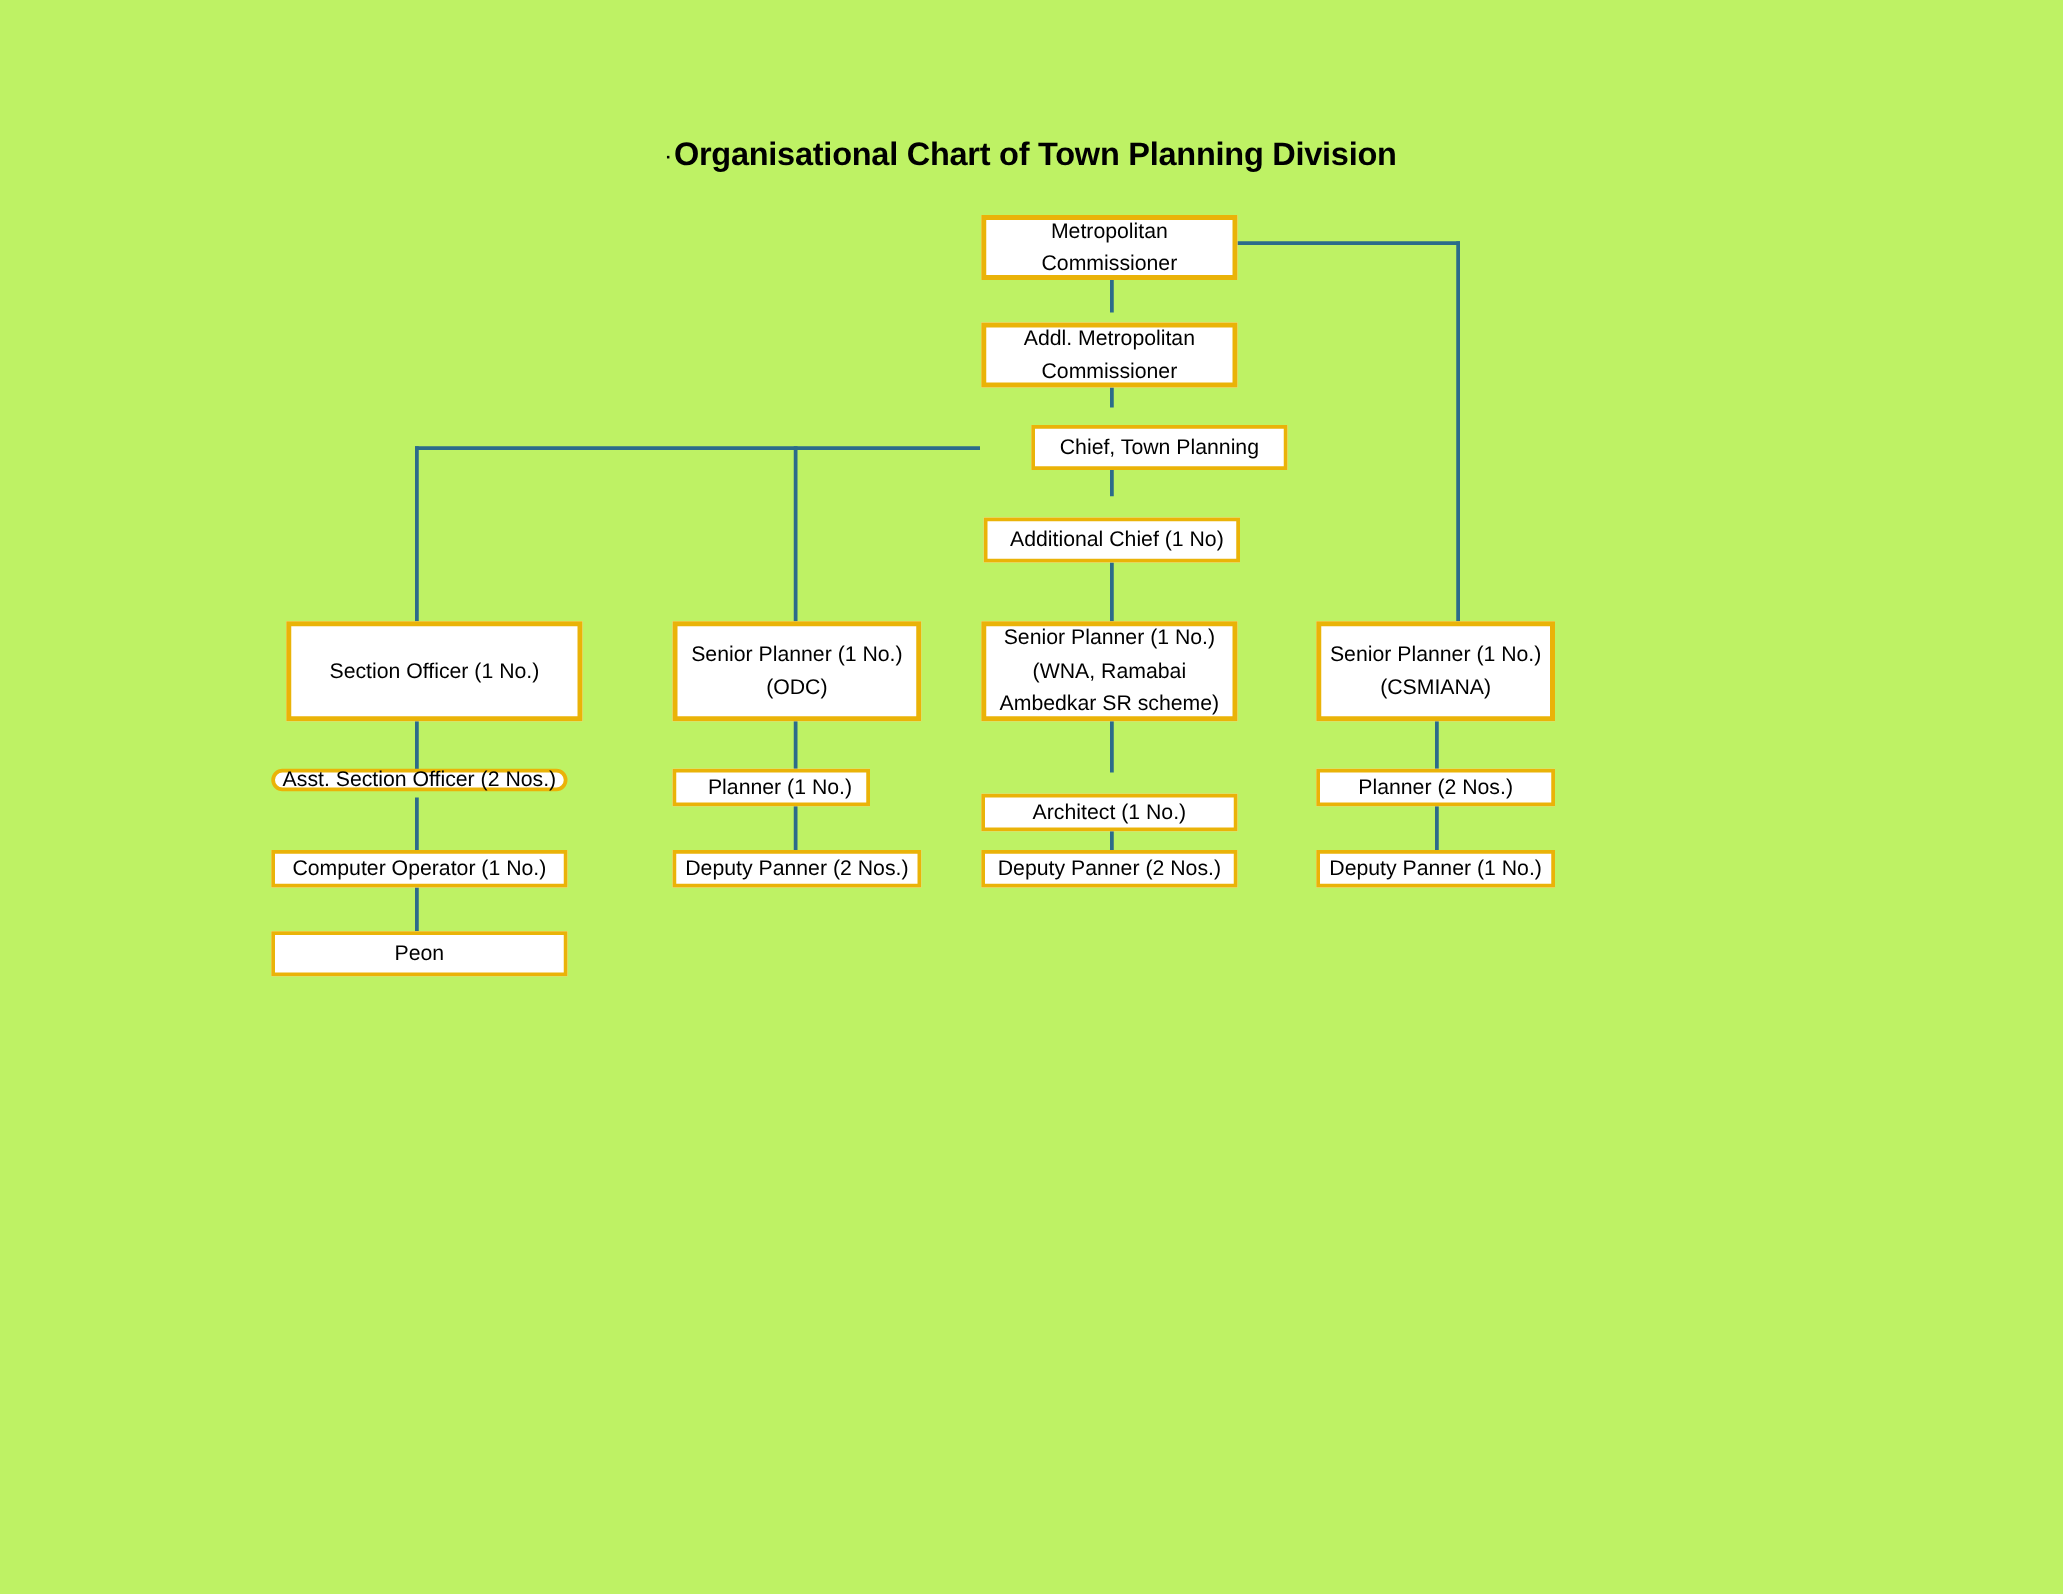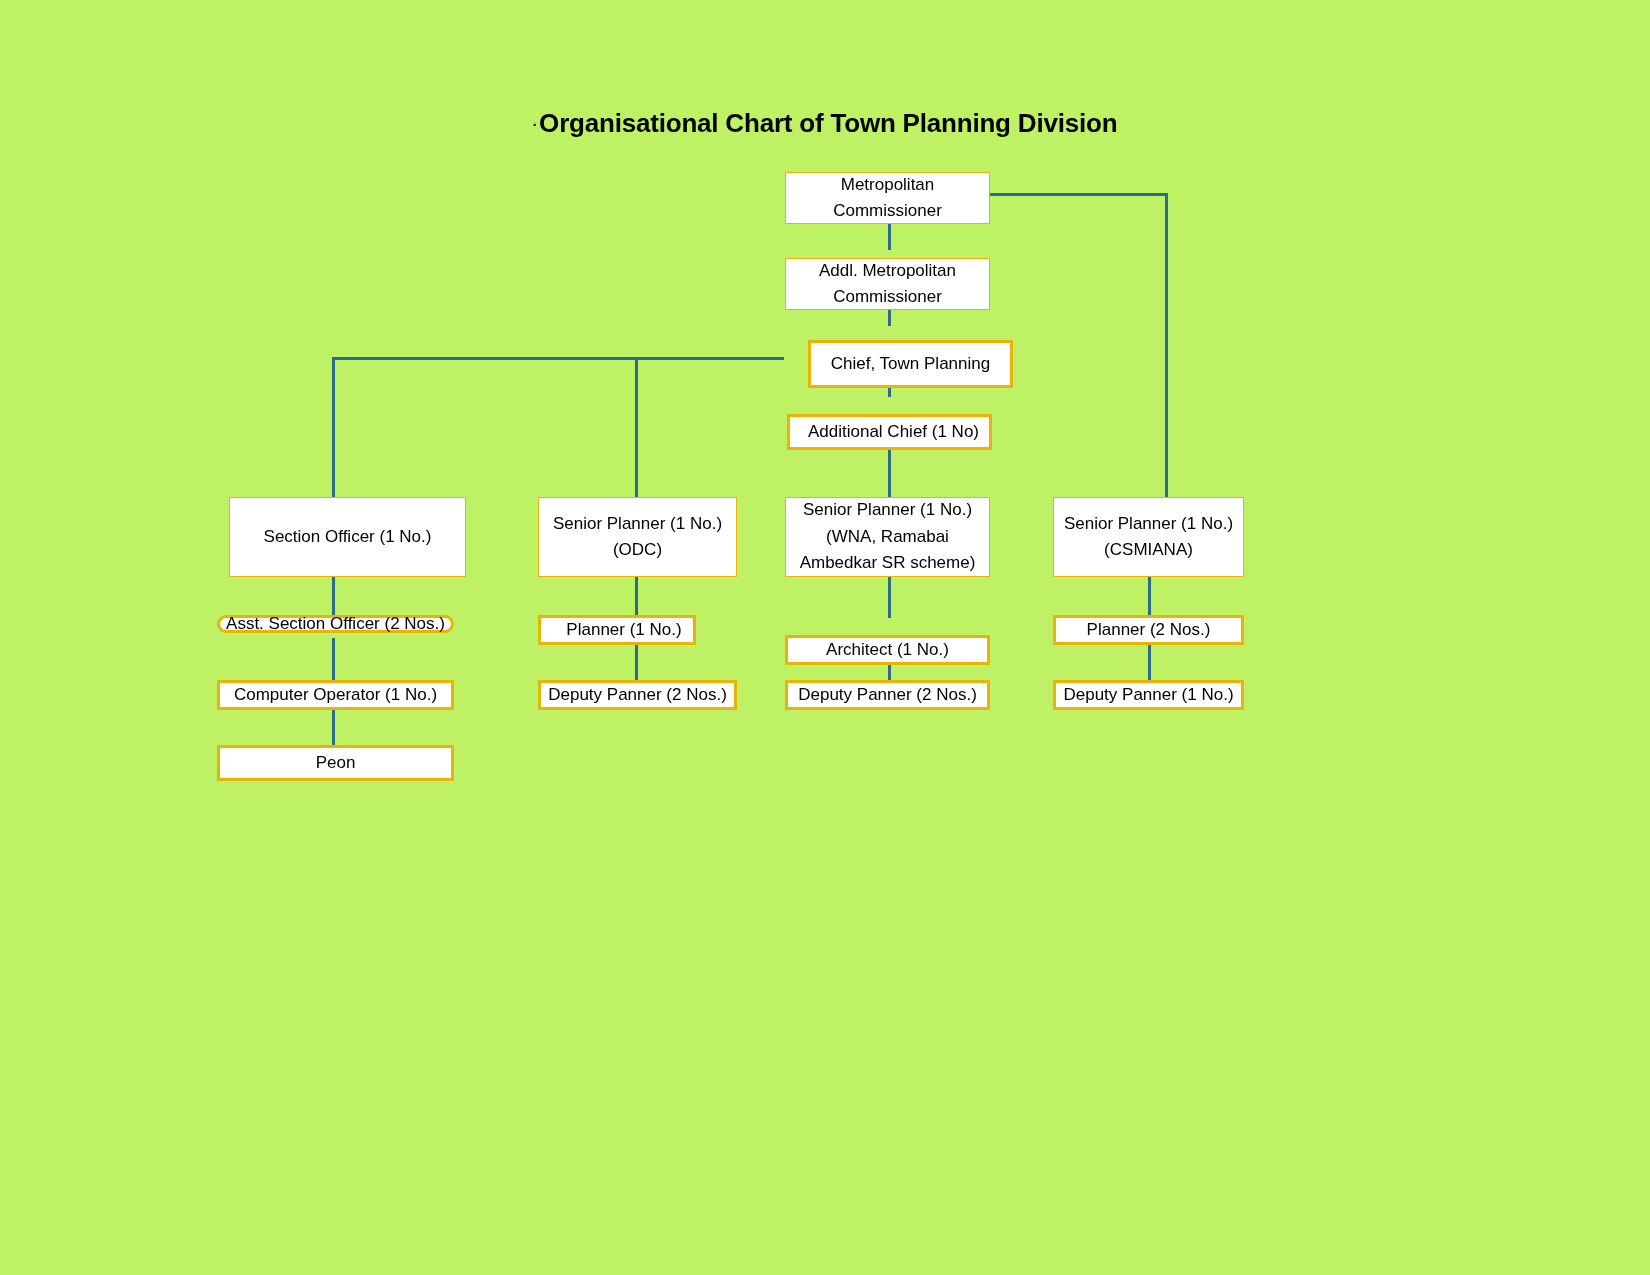--- a/index.html
+++ b/index.html
@@ -33,21 +33,21 @@
   #chart-title .title-bullet {
     font-size: 14px;
     vertical-align: middle;
     padding-right: 2px;
   }
 
   .node {
     position: absolute;
     box-sizing: border-box;
     background: #ffffff;
-    border: 1px solid #eab308;
+    border: 4px solid #eab308;
     display: flex;
     align-items: center;
     justify-content: center;
     text-align: center;
     font-size: 17px;
     line-height: 1.55;
     color: #000000;
     z-index: 3;
     padding: 0 4px;
   }
@@ -107,21 +107,21 @@
   <div class="node" style="left:785px; top:172px; width:205px; height:52px;">
     <span class="node-text">Metropolitan
 Commissioner</span>
   </div>
 
   <div class="node" style="left:785px; top:258px; width:205px; height:52px;">
     <span class="node-text">Addl. Metropolitan
 Commissioner</span>
   </div>
 
-  <div class="node slim" style="left:808px; top:340px; width:205px; height:48px;">
+  <div class="node slim" style="left:825px; top:340px; width:205px; height:36px;">
     <span class="node-text">Chief, Town Planning</span>
   </div>
 
   <div class="node slim" style="left:787px; top:414px; width:205px; height:36px;padding-left:12px;">
     <span class="node-text">Additional Chief (1 No)</span>
   </div>
 
   <div class="node" style="left:217px; top:497px; width:237px; height:80px;margin-left:12px;">
     <span class="node-text">Section Officer (1 No.)</span>
   </div>

